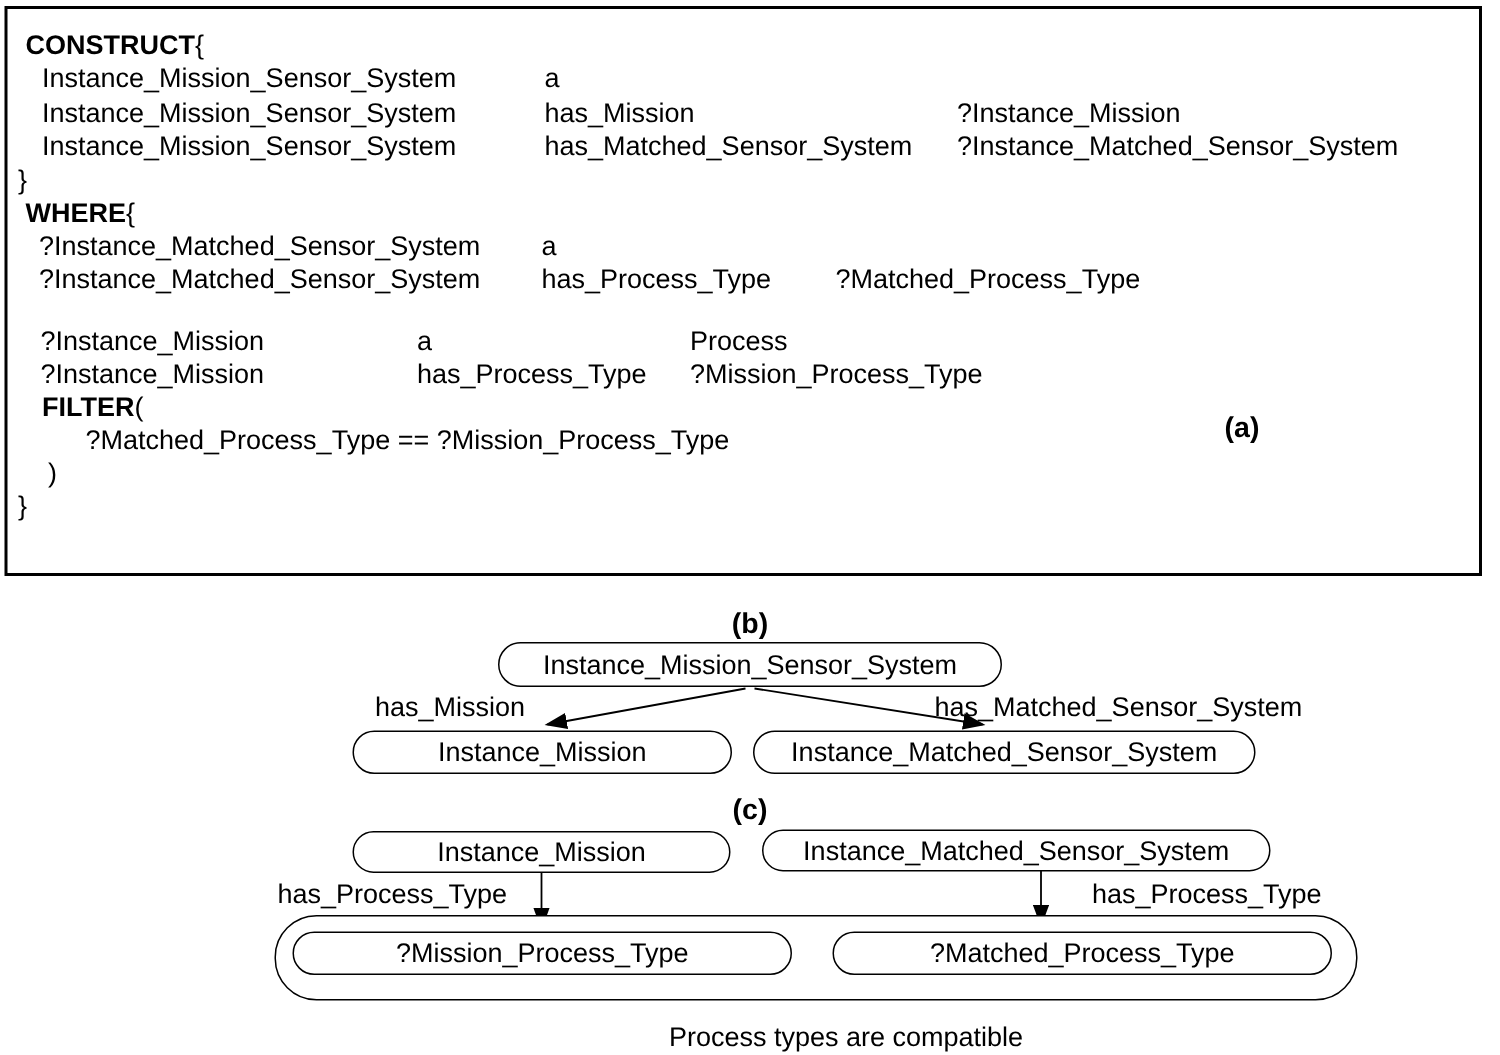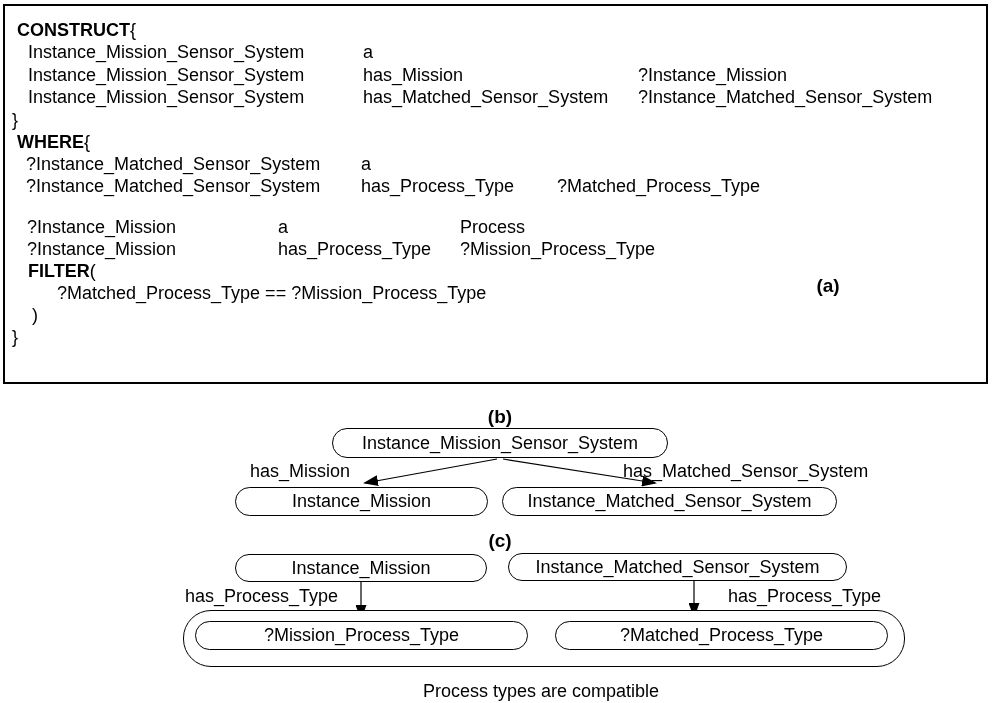--- a/index.html
+++ b/index.html
@@ -134,15 +134,15 @@
   <div class="edge-label" style="left:728px;top:586px">has_Process_Type</div>
 
   <div class="group-box" style="left:183px;top:610px;width:722px;height:57px"></div>
   <div class="pill" style="left:195px;top:621px;width:333px;height:29px">
       <span>?Mission_Process_Type</span>
     </div>
   <div class="pill" style="left:555px;top:621px;width:333px;height:29px">
       <span>?Matched_Process_Type</span>
     </div>
 
-  <div class="caption" style="left:391px;top:681px;width:300px">Process types are compatible</div>
+  <div class="caption" style="left:414px;top:681px;width:300px">Process types are compatible</div>
 
 </div>
 
 </body></html>

